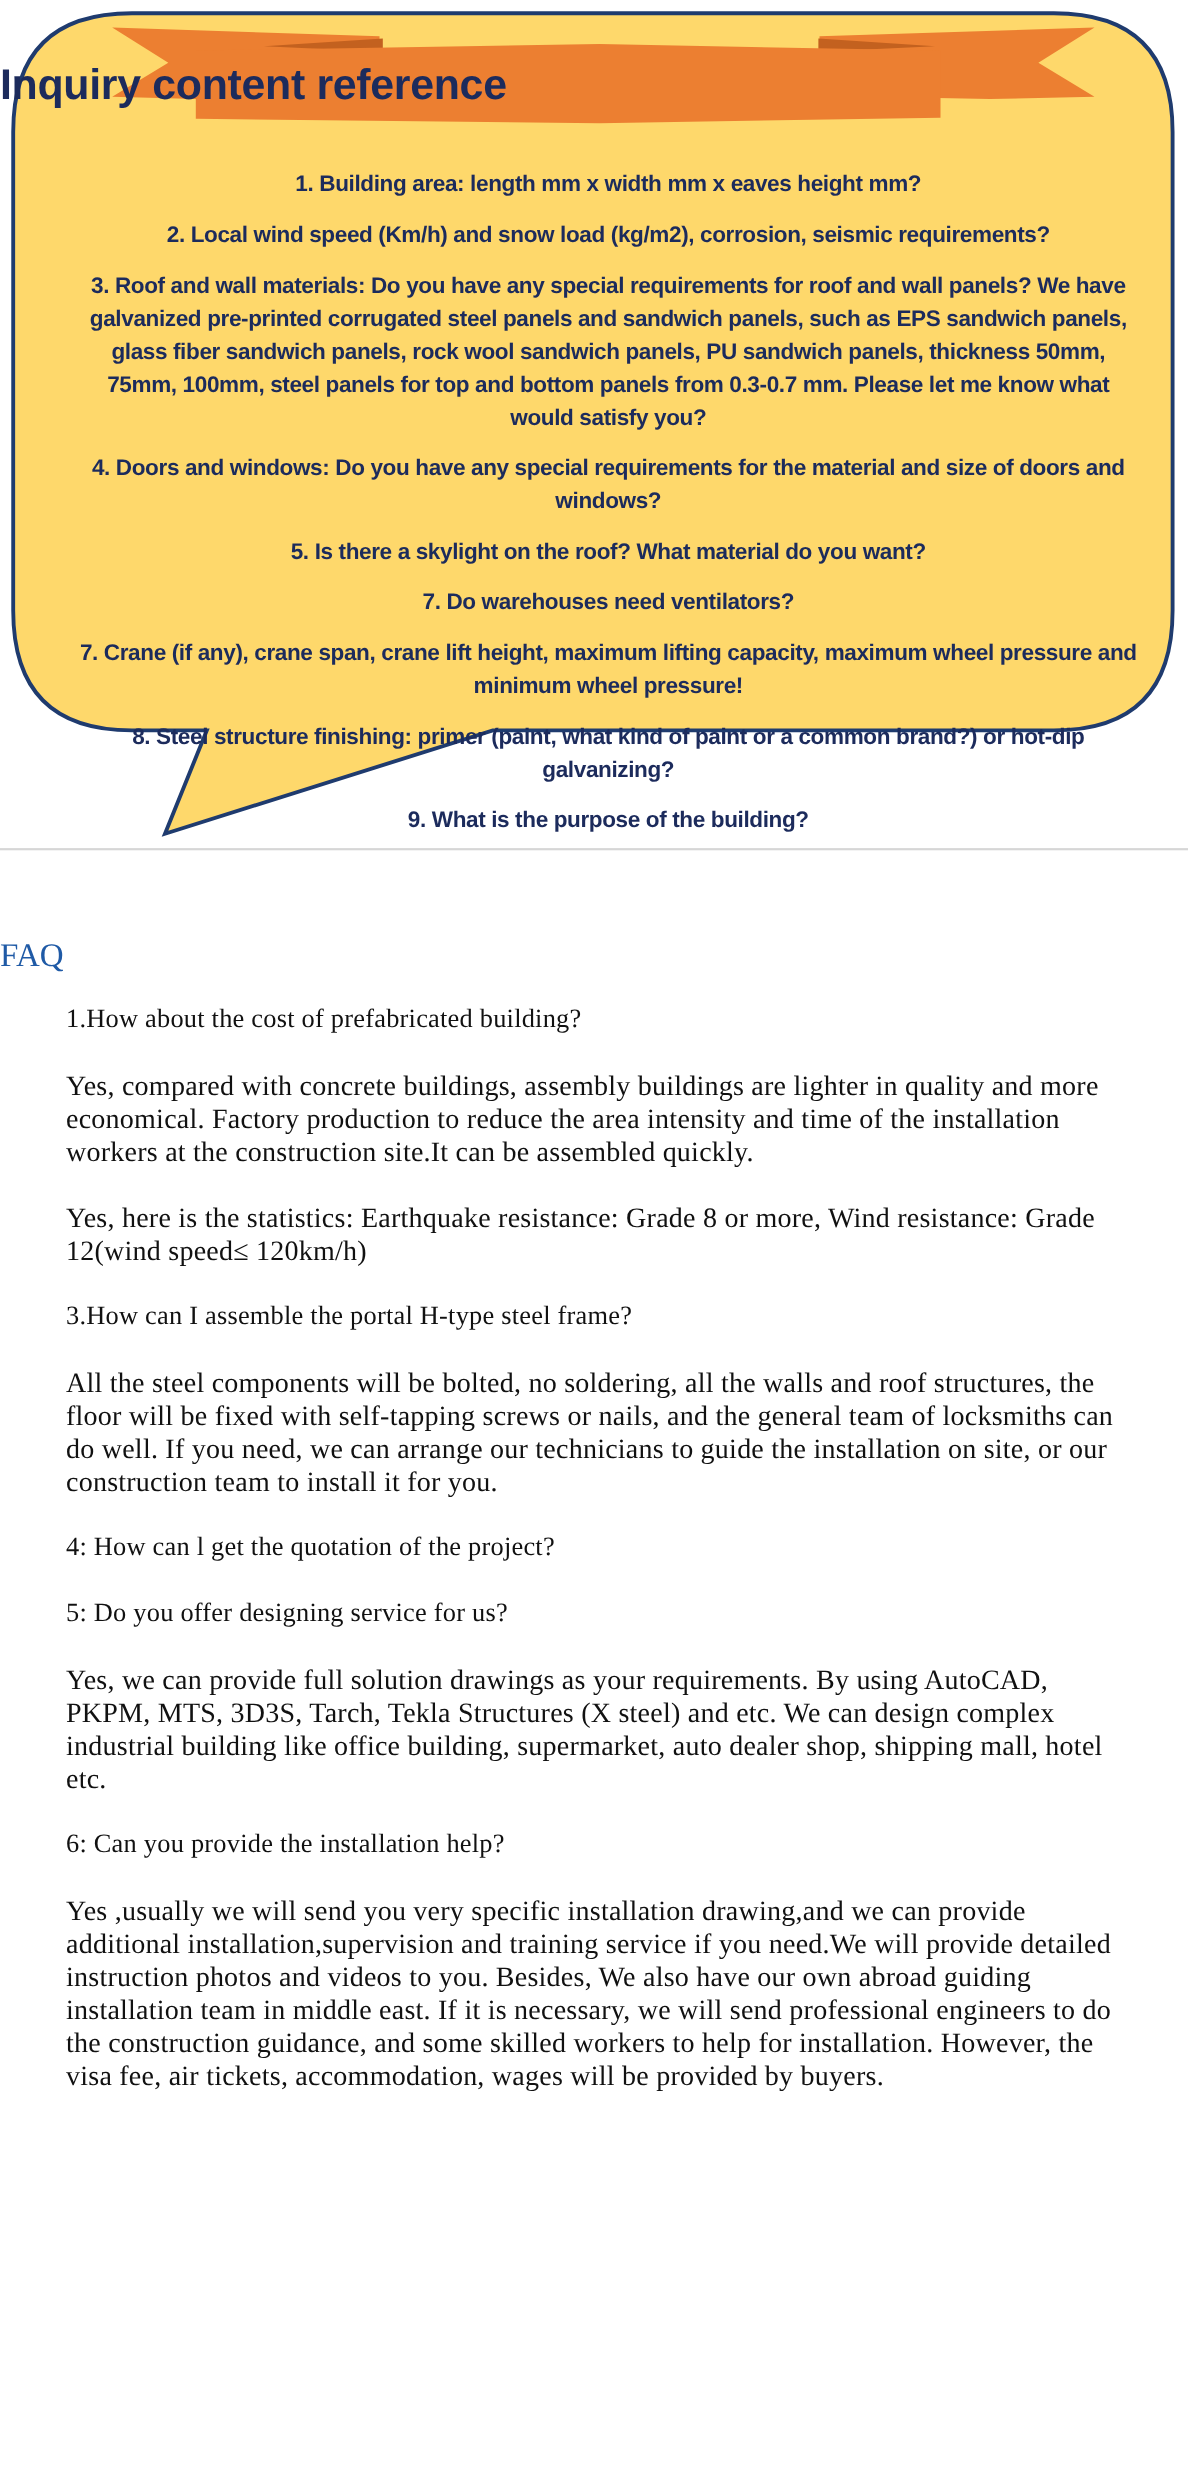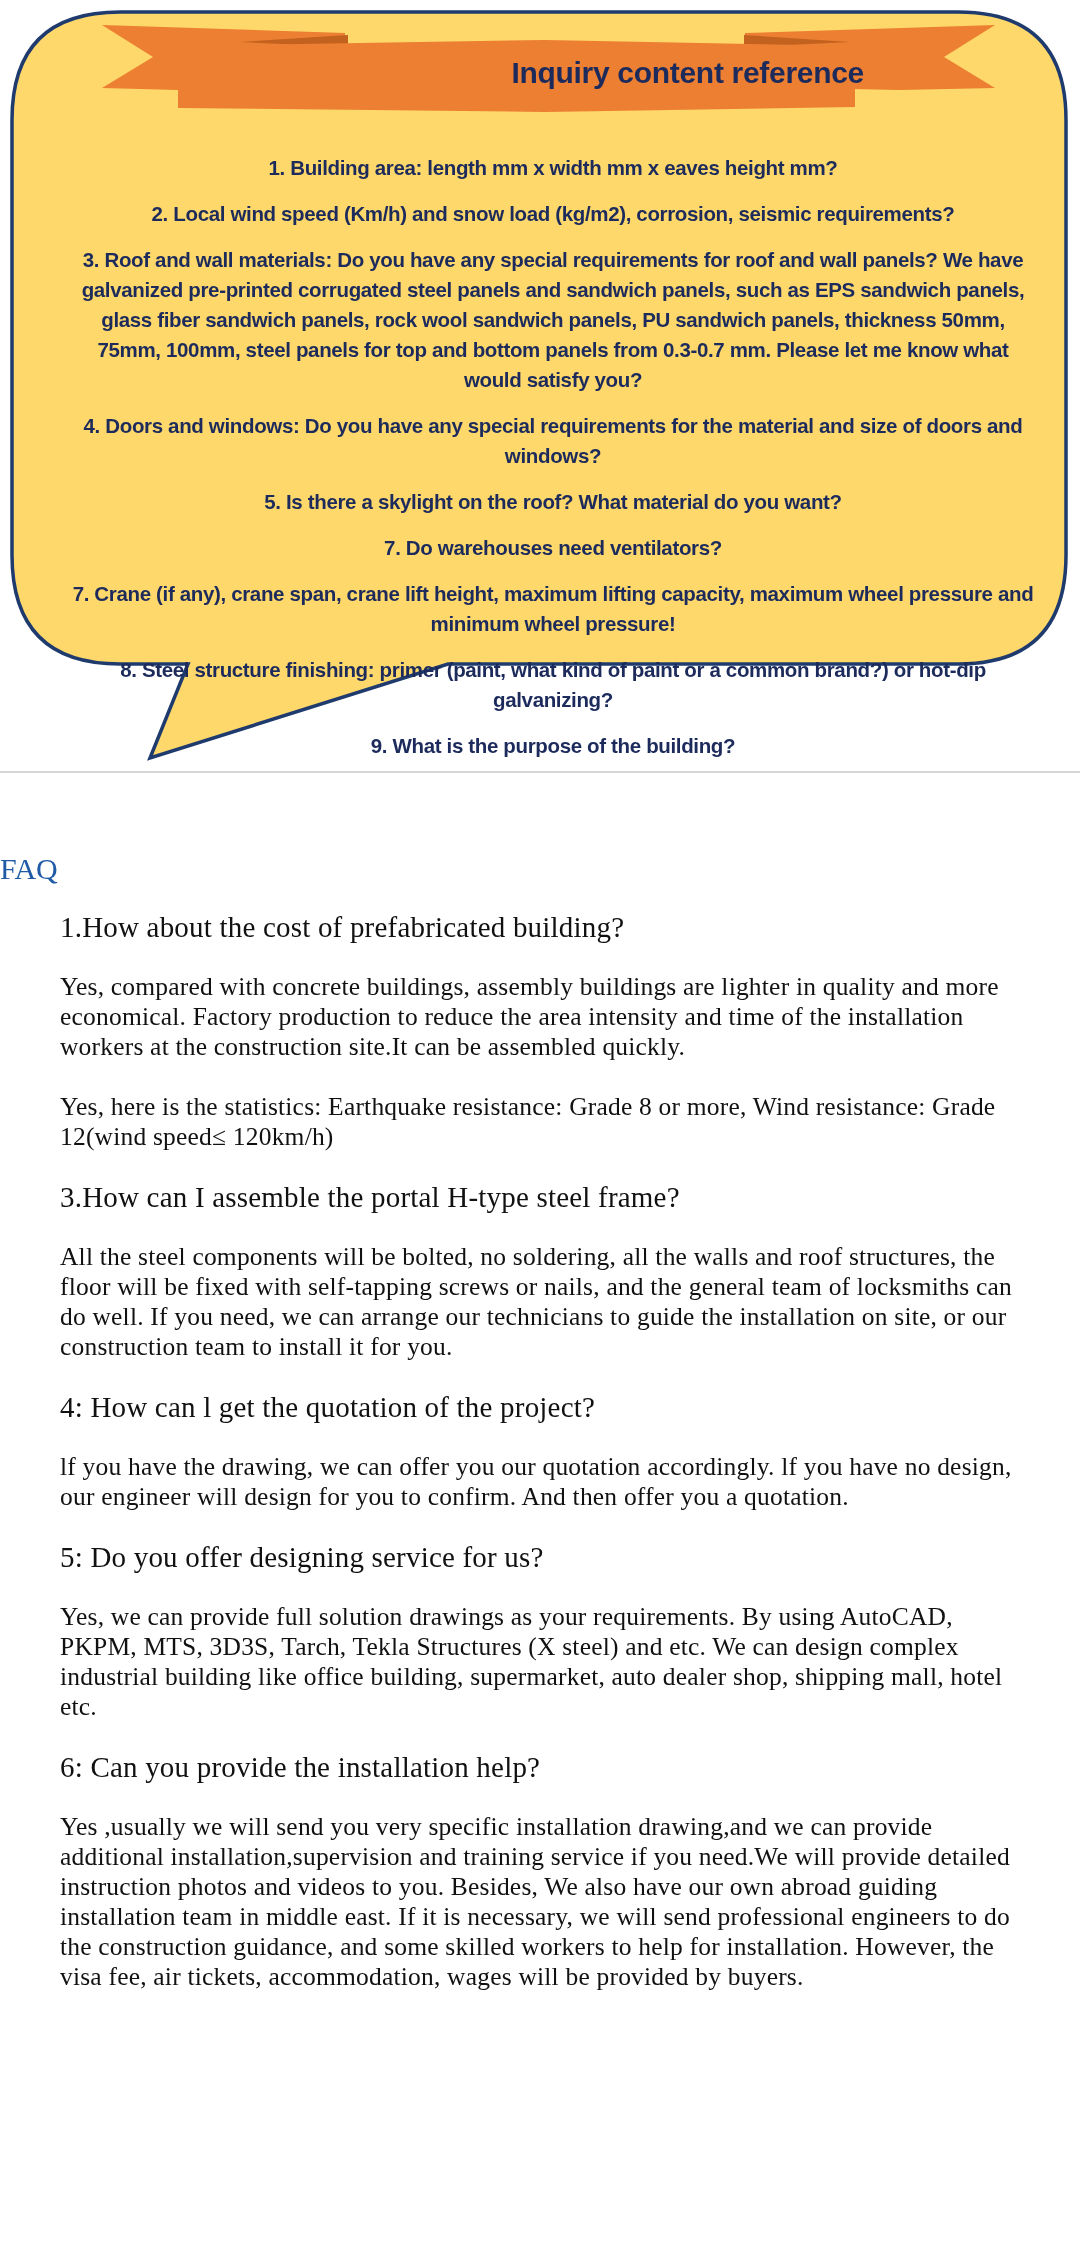--- a/index.html
+++ b/index.html
@@ -1,43 +1,43 @@
 <!DOCTYPE html>
 <html><head>
 <meta charset="utf-8">
 <style>
   html, body { margin: 0; padding: 0; background: #ffffff; }
   body { width: 1080px; height: 2261px; position: relative; overflow: hidden; }
   .bubble-wrap { position: absolute; left: 0; top: 0; width: 1080px; height: 770px; }
   .bubble-svg { position: absolute; left: 0; top: 0; }
   .banner-title {
-    position: absolute; left: 0; top: 56px; width: 864px; text-align: right;
+    position: absolute; left: 0; top: 56px; width: 864px; text-align: left;
     font-family: "Liberation Sans", sans-serif; font-weight: bold;
-    font-size: 30px; color: #1c2b5c; letter-spacing: -0.3px;
+    font-size: 39px; color: #1c2b5c; letter-spacing: -0.3px;
   }
   .inquiry-list {
     position: absolute; left: 53px; top: 137px; width: 1000px;
     font-family: "Liberation Sans", sans-serif; font-weight: bold;
     font-size: 20.5px; line-height: 30px; color: #1c2b5c;
     margin: 0; padding: 0; list-style: none; letter-spacing: -0.35px;
   }
   .inquiry-list li { margin: 16px; padding: 0; text-align: center; }
   .divider {
     position: absolute; left: 0; top: 771px; width: 1080px; height: 2px; background: #d6d6d6;
   }
   .faq-title {
     position: absolute; left: 0; top: 852px; width: 1080px; text-align: left;
     font-family: "Liberation Serif", serif; font-size: 30px; color: #1f5aa6;
   }
   .faq {
     position: absolute; left: 60px; top: 912px; width: 960px;
     font-family: "Liberation Serif", serif; color: #111111;
   }
   .faq-q {
-    font-size: 29px; line-height: 30px; margin: 0 0 30px 0; letter-spacing: 0.2px;
+    font-size: 24px; line-height: 30px; margin: 0 0 30px 0; letter-spacing: 0.2px;
   }
   .faq-a {
     font-size: 25.5px; line-height: 30px; margin: 0 0 30px 0; letter-spacing: 0.2px;
   }
 </style>
 </head>
 <body>
 
 <div class="bubble-wrap">
   <svg class="bubble-svg" width="1080" height="770" viewBox="0 0 1080 770">
@@ -78,21 +78,20 @@
   </div>
   <div>
     <p class="faq-a">Yes, here is the statistics: Earthquake resistance: Grade 8 or more, Wind resistance: Grade 12(wind speed≤ 120km/h)</p>
   </div>
   <div>
     <p class="faq-q">3.How can I assemble the portal H-type steel frame?</p>
     <p class="faq-a">All the steel components will be bolted, no soldering, all the walls and roof structures, the floor will be fixed with self-tapping screws or nails, and the general team of locksmiths can do well. If you need, we can arrange our technicians to guide the installation on site, or our construction team to install it for you.</p>
   </div>
   <div>
     <p class="faq-q">4: How can l get the quotation of the project?</p>
-    <p class="faq-a">lf you have the drawing, we can offer you our quotation accordingly. lf you have no design, our engineer will design for you to confirm. And then offer you a quotation.</p>
   </div>
   <div>
     <p class="faq-q">5: Do you offer designing service for us?</p>
     <p class="faq-a">Yes, we can provide full solution drawings as your requirements. By using AutoCAD, PKPM, MTS, 3D3S, Tarch, Tekla Structures (X steel) and etc. We can design complex industrial building like office building, supermarket, auto dealer shop, shipping mall, hotel etc.</p>
   </div>
   <div>
     <p class="faq-q">6: Can you provide the installation help?</p>
     <p class="faq-a">Yes ,usually we will send you very specific installation drawing,and we can provide additional installation,supervision and training service if you need.We will provide detailed instruction photos and videos to you. Besides, We also have our own abroad guiding installation team in middle east. If it is necessary, we will send professional engineers to do the construction guidance, and some skilled workers to help for installation. However, the visa fee, air tickets, accommodation, wages will be provided by buyers.</p>
   </div>
 </div>

